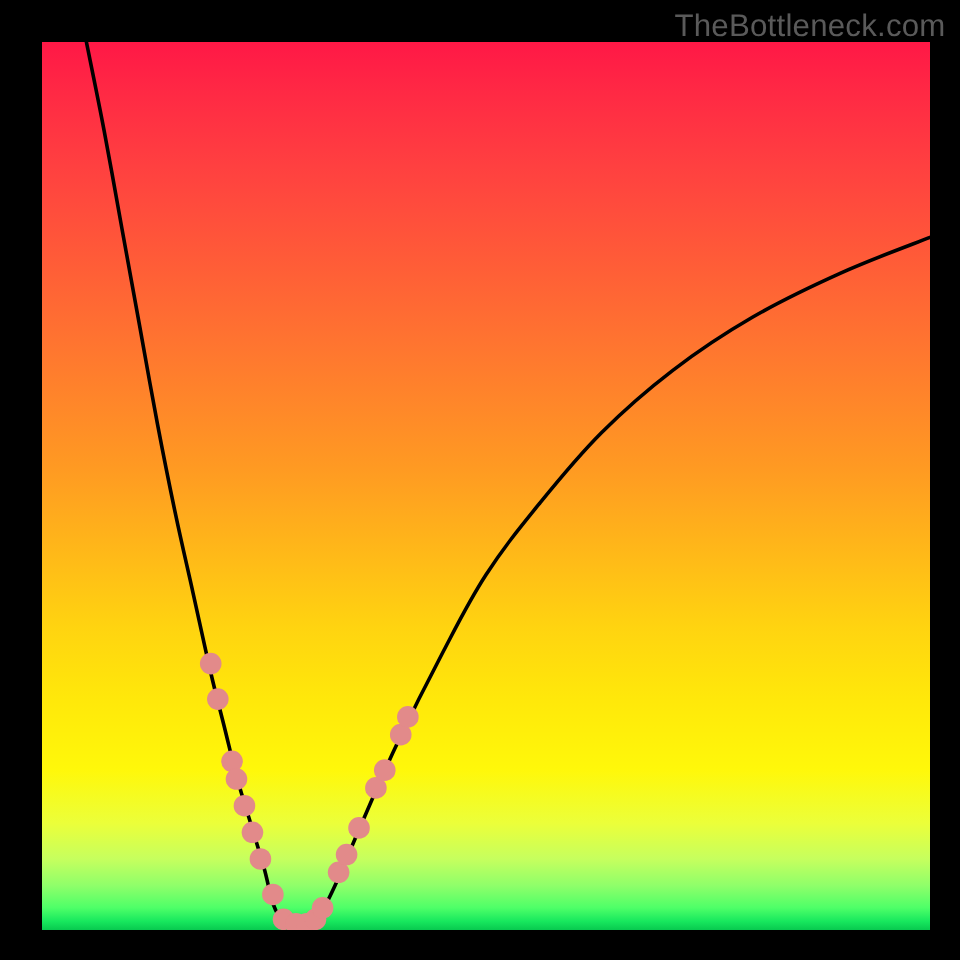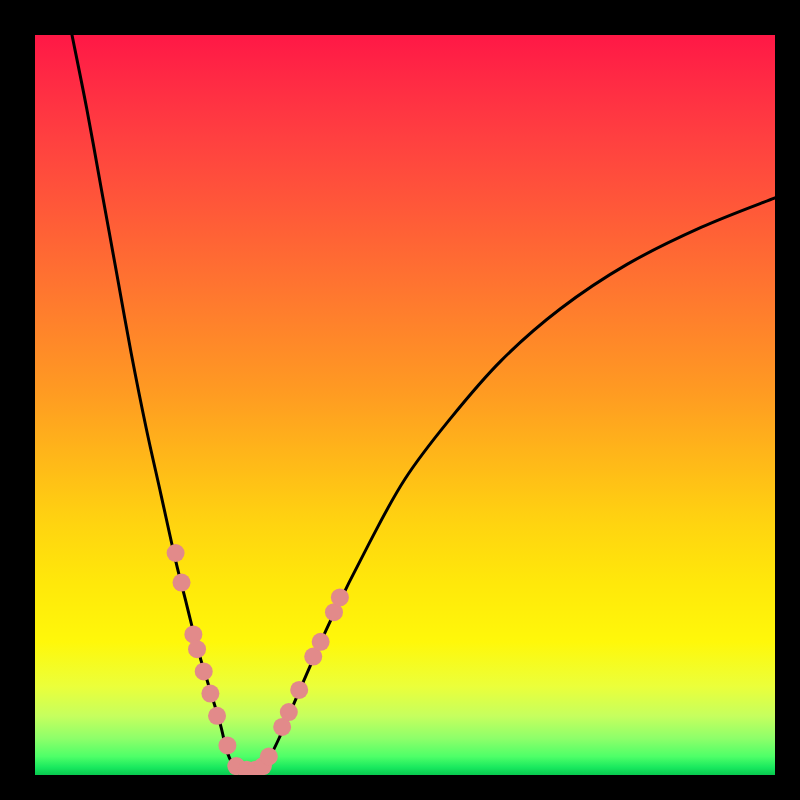--- a/index.html
+++ b/index.html
@@ -99,14 +99,15 @@
           <circle cx="264.18" cy="654.90" r="9" class="marker"></circle>
           <circle cx="278.24" cy="621.60" r="9" class="marker"></circle>
           <circle cx="285.64" cy="606.80" r="9" class="marker"></circle>
           <circle cx="298.96" cy="577.20" r="9" class="marker"></circle>
           <circle cx="304.88" cy="562.40" r="9" class="marker"></circle>
         </g>
     </svg>
 
   </div>
 
+  <div class="watermark">TheBottleneck.com</div>
 
 </div>
 
 </body></html>

